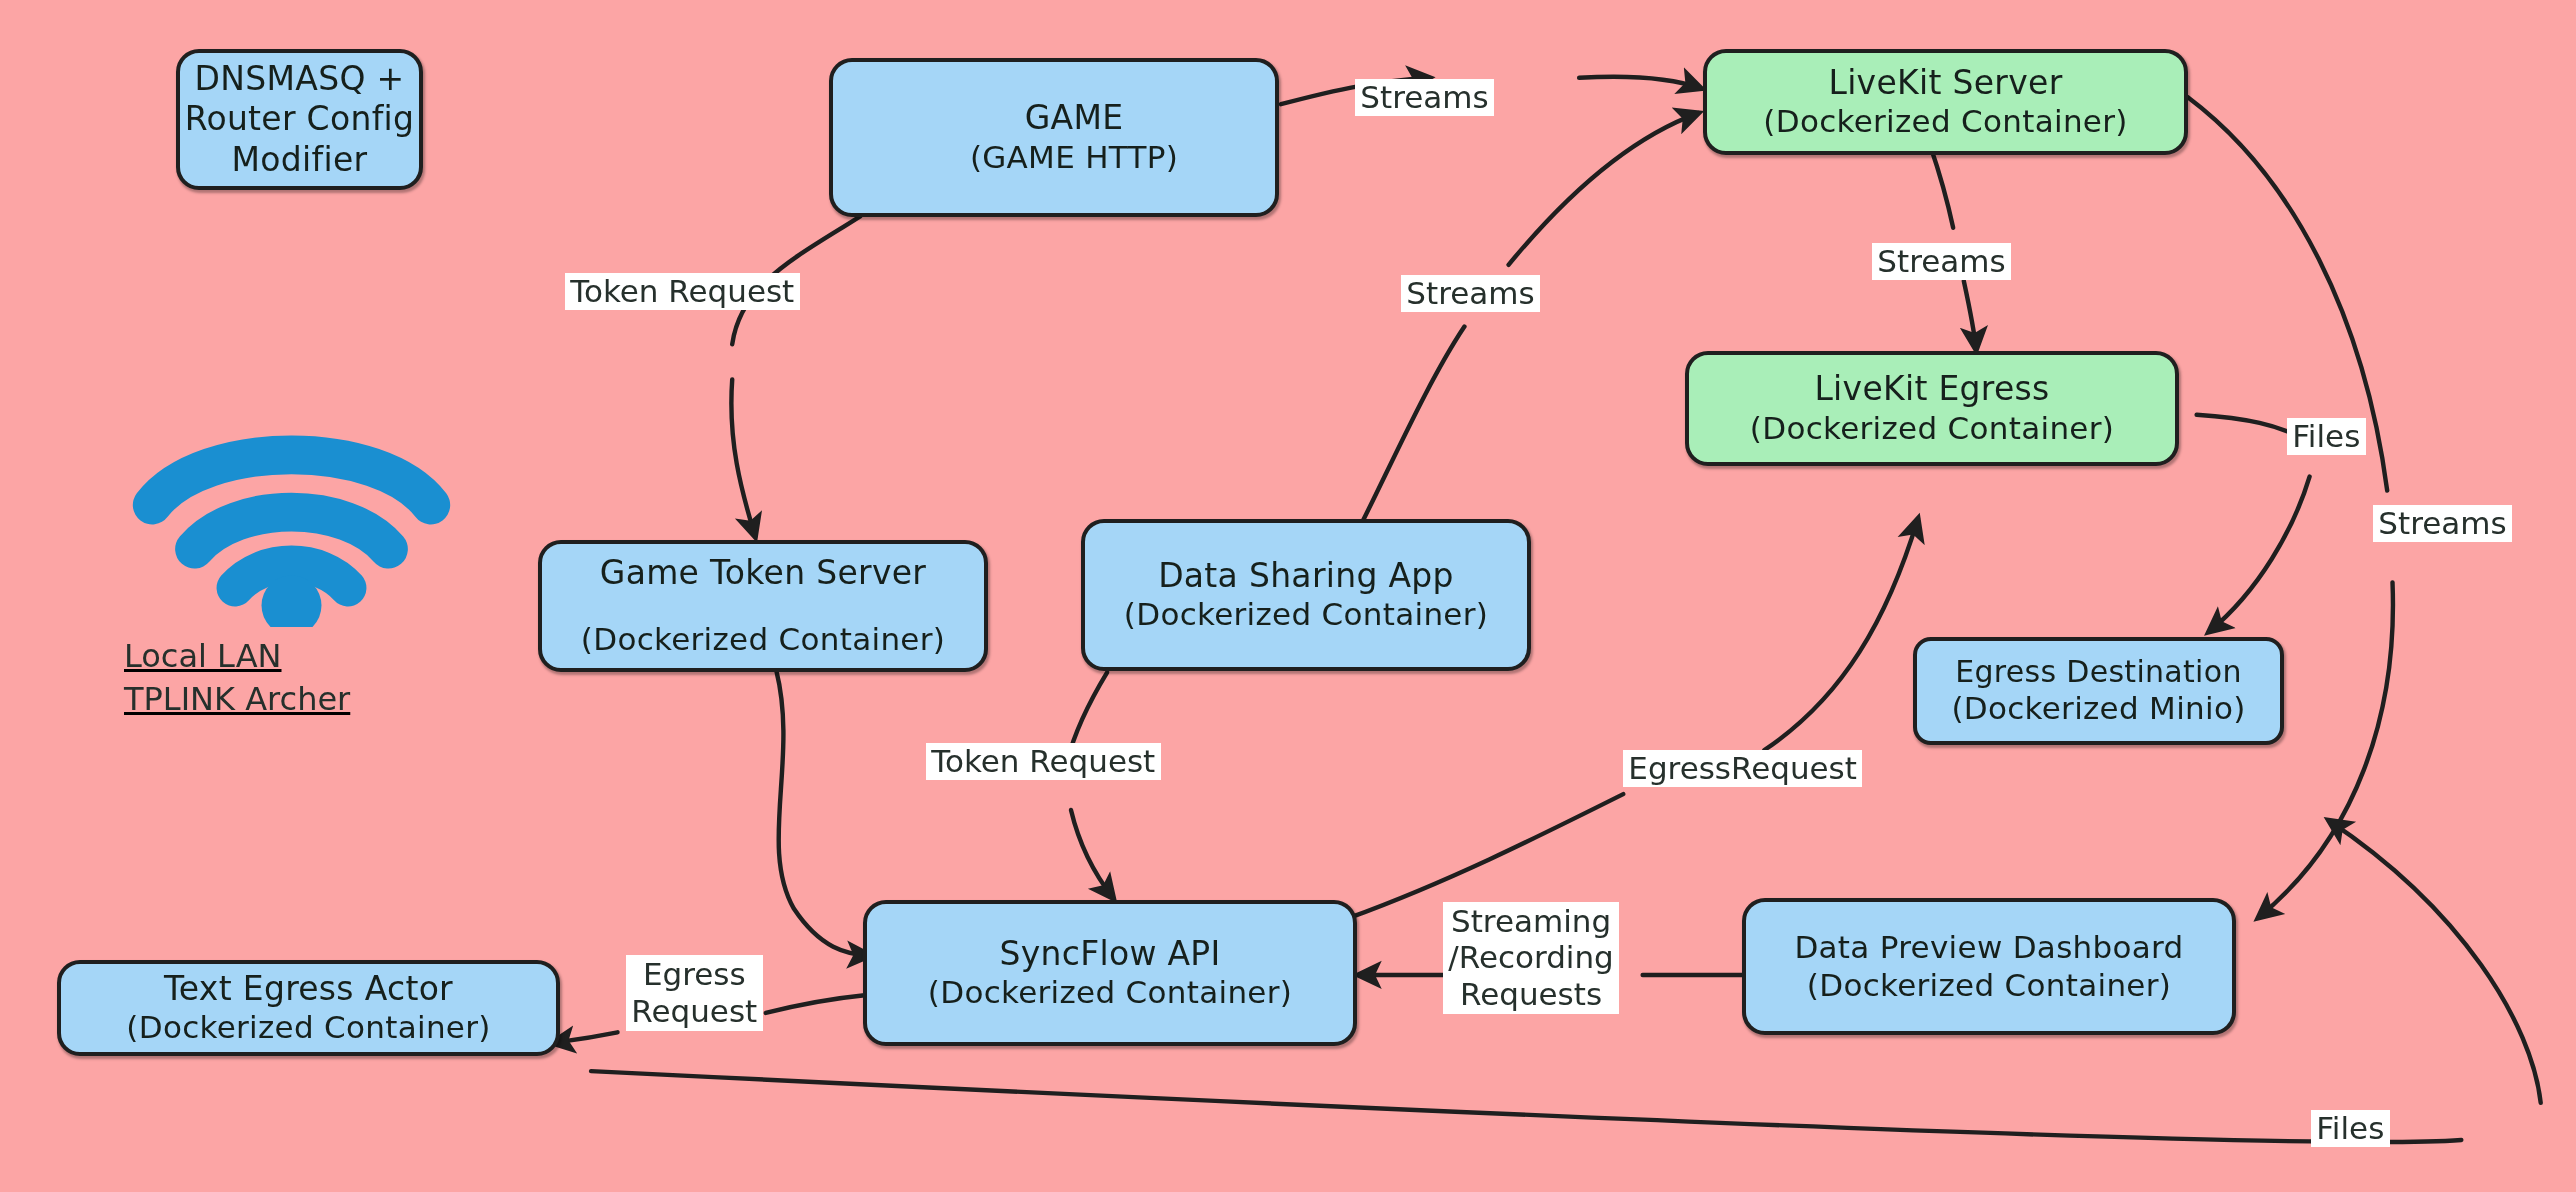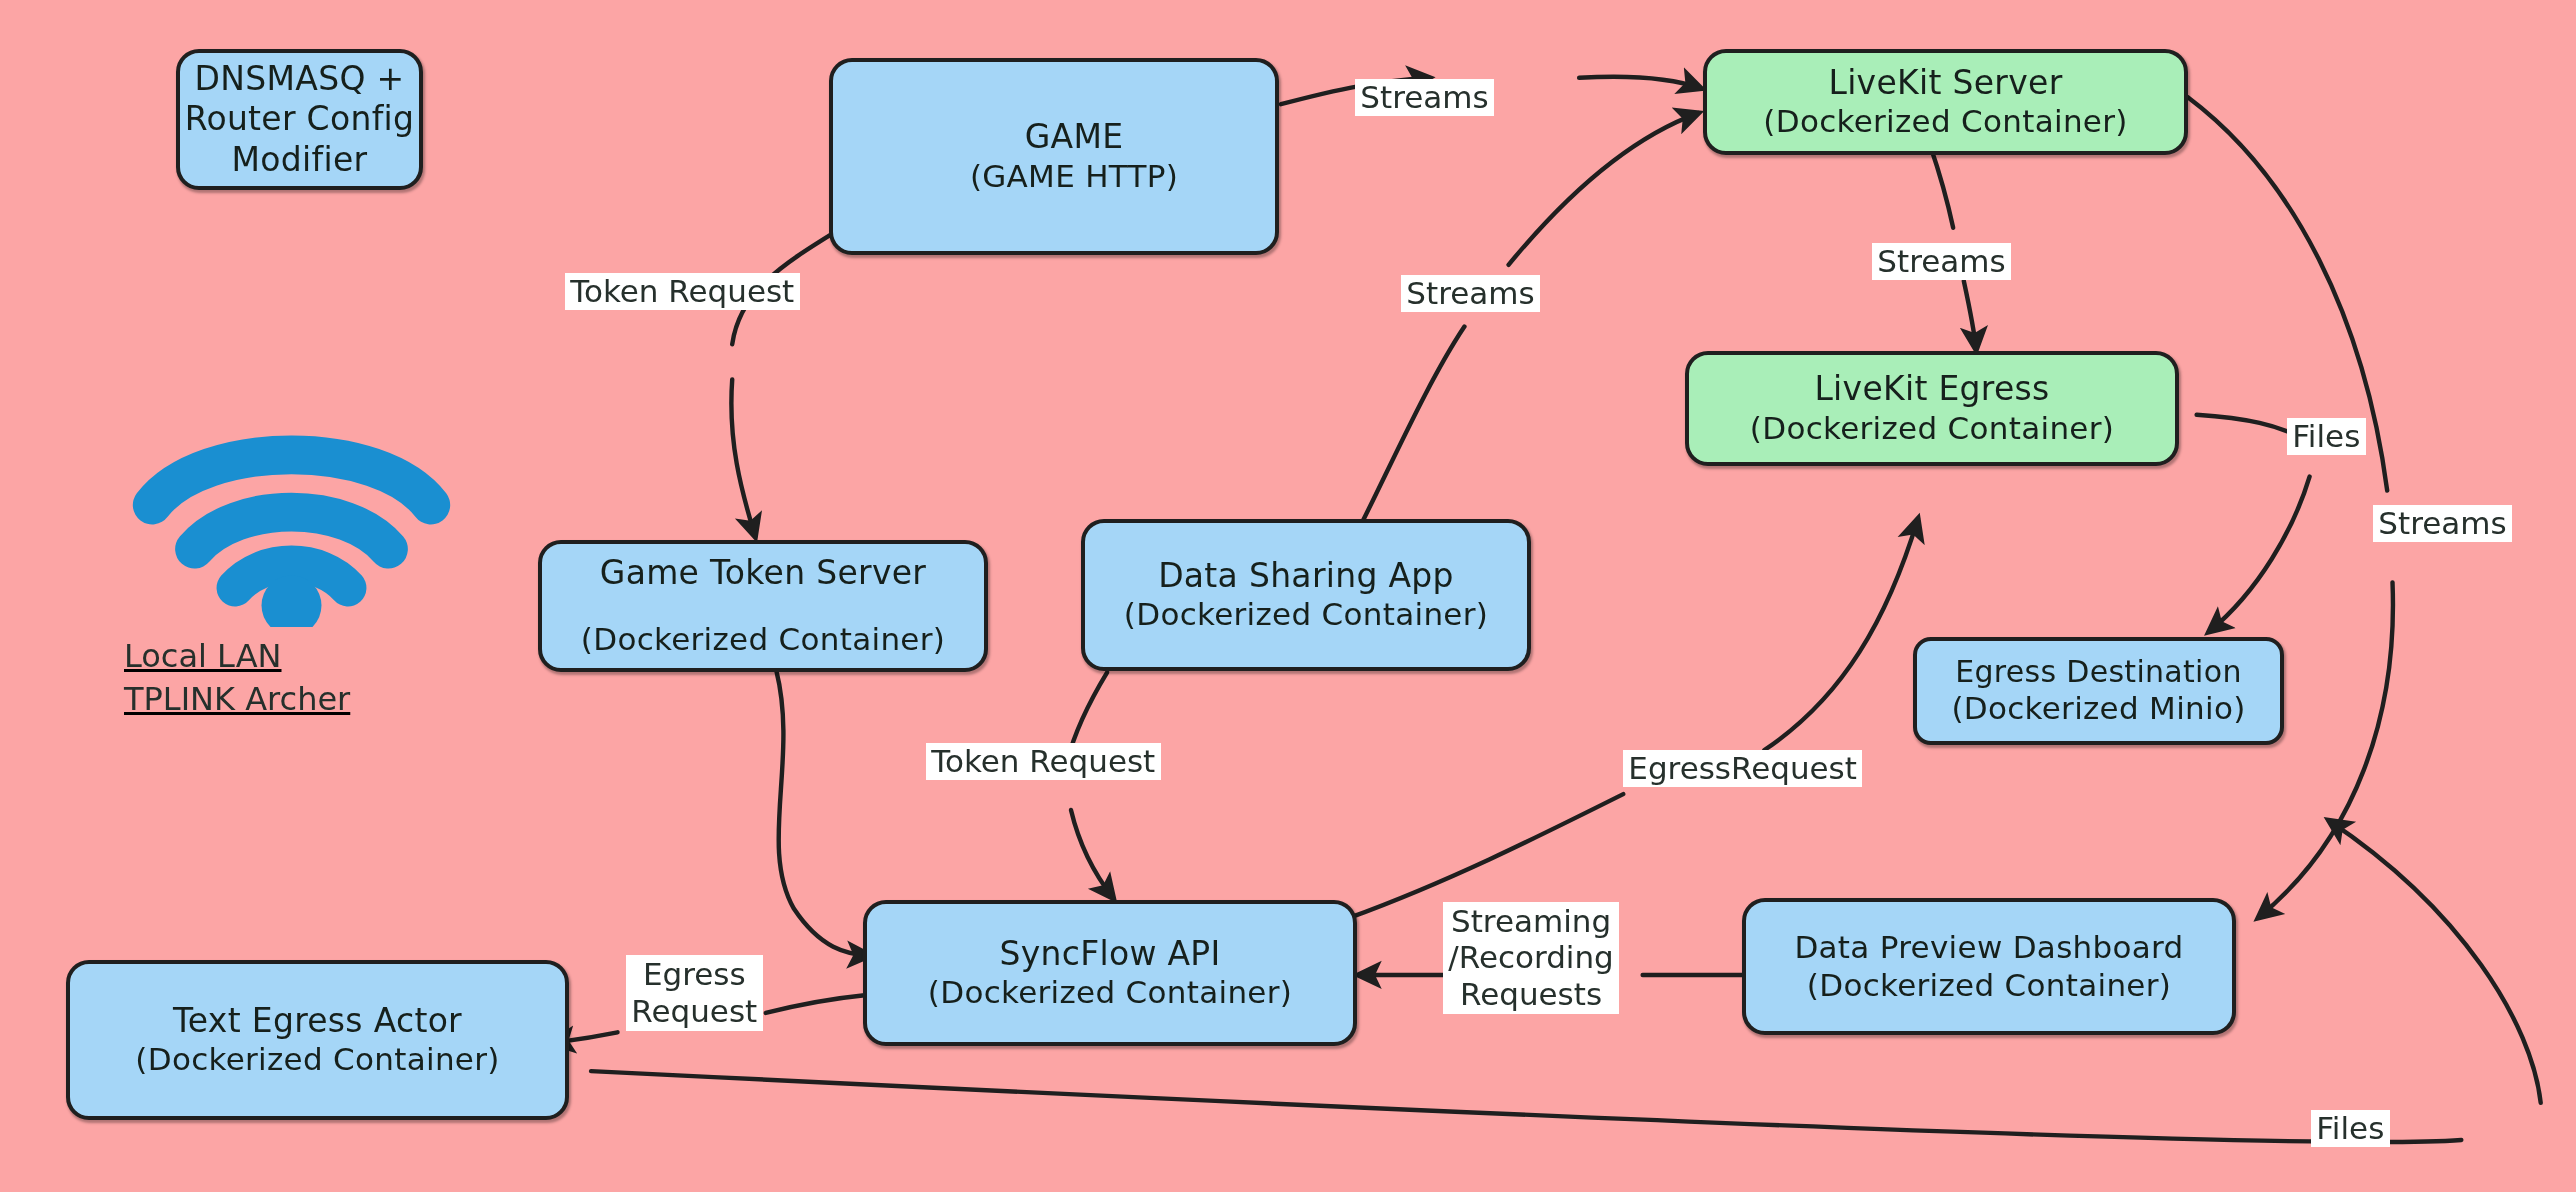--- a/index.html
+++ b/index.html
@@ -126,21 +126,21 @@
       <path d="M2790,1292 C2600,1306 1400,1250 670,1214"></path>
     </g>
   </svg>
 
   <div class="node blue" style="left:176px; top:49px; width:247px; height:141px;">
     <span>DNSMASQ +</span>
     <span>Router Config</span>
     <span>Modifier</span>
   </div>
 
-  <div class="node blue" style="left:829px; top:58px; width:450px; height:197px;padding-left:40px;">
+  <div class="node blue" style="left:829px; top:58px; width:450px; height:159px;padding-left:40px;">
     <span>GAME</span>
     <span class="line2">(GAME HTTP)</span>
   </div>
 
   <div class="node green" style="left:1703px; top:49px; width:485px; height:106px;">
     <span>LiveKit Server</span>
     <span class="line2">(Dockerized Container)</span>
   </div>
 
   <div class="node green" style="left:1685px; top:351px; width:494px; height:115px;">
@@ -166,21 +166,21 @@
   <div class="node blue" style="left:863px; top:900px; width:494px; height:146px;">
     <span>SyncFlow API</span>
     <span class="line2">(Dockerized Container)</span>
   </div>
 
   <div class="node blue" style="left:1742px; top:898px; width:494px; height:137px; font-size:31px;">
     <span>Data Preview Dashboard</span>
     <span class="line2">(Dockerized Container)</span>
   </div>
 
-  <div class="node blue" style="left:66px; top:960px; width:503px; height:160px;">
+  <div class="node blue" style="left:57px; top:960px; width:503px; height:96px;">
     <span>Text Egress Actor</span>
     <span class="line2">(Dockerized Container)</span>
   </div>
 
   <div id="wifi-widget">
     <svg width="335" height="221" viewBox="0 0 380 250" xmlns="http://www.w3.org/2000/svg">
       <g fill="none" stroke="#1a8fd1" stroke-linecap="round">
         <path d="M32,112 C90,36 290,36 348,112" stroke-width="44"></path>
         <path d="M80,162 C128,106 252,106 300,162" stroke-width="44"></path>
         <path d="M126,206 C158,170 222,170 254,206" stroke-width="42"></path>

